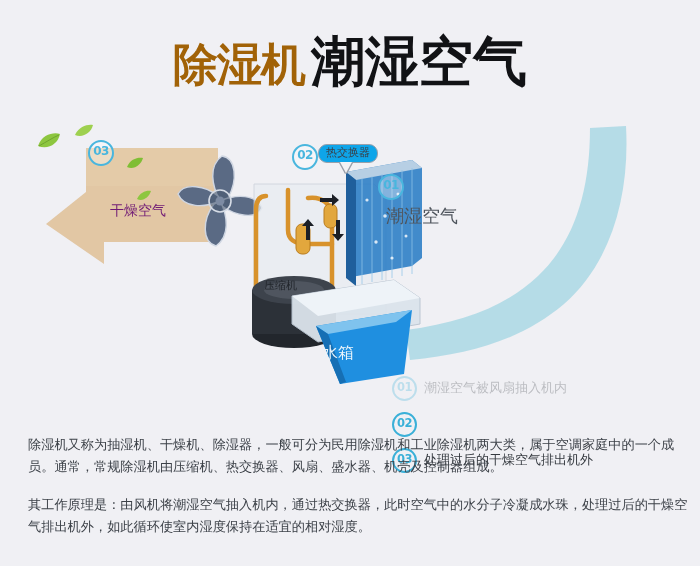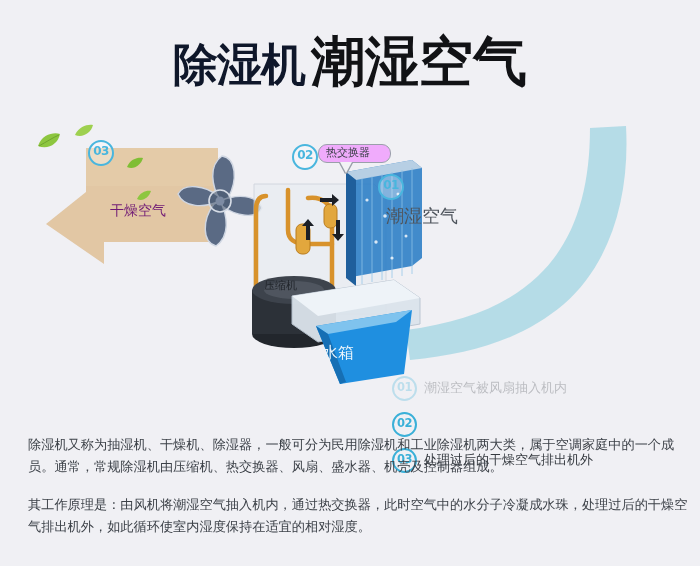--- a/index.html
+++ b/index.html
@@ -25,21 +25,21 @@
     left: 0;
     top: 26px;
     width: 700px;
     text-align: center;
     white-space: nowrap;
   }
   .title-a {
     font-family: "DejaVu Sans", sans-serif;
     font-size: 45px;
     font-weight: bold;
-    color: #0f172a;
+    color: #a16207;
     letter-spacing: -1px;
     vertical-align: baseline;
   }
   .title-b {
     font-family: "DejaVu Sans", sans-serif;
     font-size: 54px;
     font-weight: bold;
     color: #111215;
     letter-spacing: 0px;
     margin-left: 6px;
@@ -76,24 +76,24 @@
   .fan { position: absolute; left: 168px; top: 34px; }
 
   
   .machine { position: absolute; left: 236px; top: 20px; }
 
   
   .callout {
     position: absolute;
     left: 318px;
     top: 26px;
-    background: #f0abfc;
+    background: #0ea5e9;
     border: 1.4px solid #9aa0aa;
     border-radius: 9px;
-    padding: 2px 20px 3px 7px;
+    padding: 2px 7px 3px 7px;
     font-size: 11px;
     color: #3a4048;
     font-family: "DejaVu Sans", sans-serif;
     white-space: nowrap;
     line-height: 1.1;
   }
   .callout-tail {
     position: absolute;
     left: 340px;
     top: 44px;

